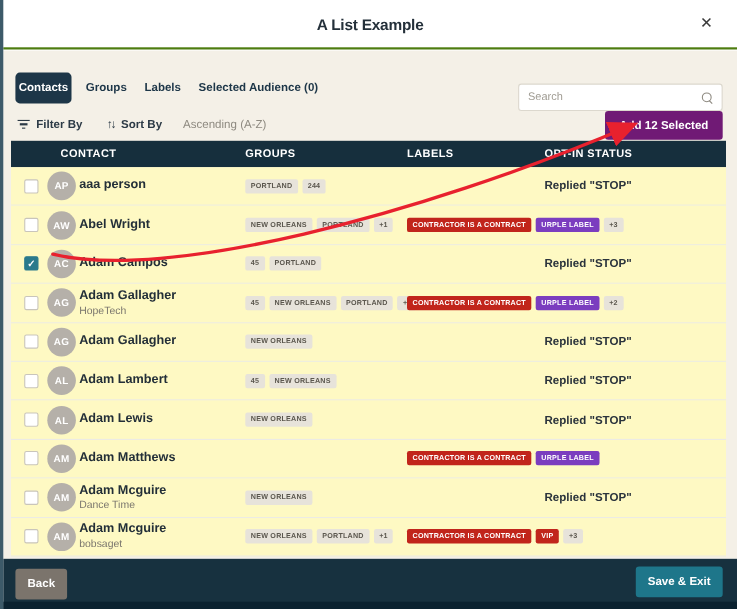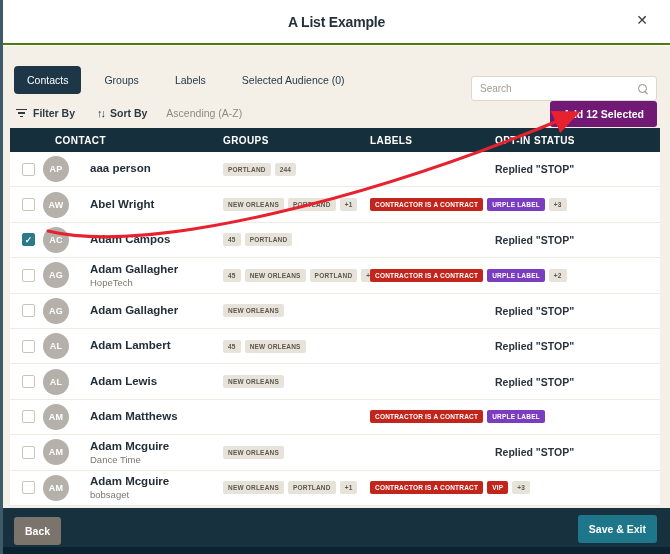--- a/index.html
+++ b/index.html
@@ -27,22 +27,22 @@
 
   
   .modal-body {
     position:absolute; top:46px; left:3px; right:0; height:462px;
     background:#f4f0e7;
   }
 
   
   .tabs { position:absolute; top:20px; left:11px; display:flex; align-items:center; }
   .tab {
-    font-size:10.5px; font-weight:normal; color:#1d3648;
-    padding:8px 13px; border-radius:4px; cursor:pointer; white-space:nowrap;
+    font-size:10.5px; font-weight:bold; color:#1d3648;
+    padding:8px 3px; border-radius:4px; cursor:pointer; white-space:nowrap;
   }
   .tab.active { background:#1d3648; color:#ffffff; }
   .tab + .tab { margin-left:10px; }
 
   
   .search-box {
     position:absolute; top:30px; right:13px; width:186px; height:25px;
     background:#ffffff; border:1px solid #dcd8ce; border-radius:3px;
     display:flex; align-items:center; padding:0 8px;
   }
@@ -85,36 +85,36 @@
     display:grid; grid-template-columns:211px 147px 125px auto;
     background:#162f3d; height:24px; align-items:center;
   }
   .thead .th {
     color:#ffffff; font-size:10px; font-weight:bold; letter-spacing:0.4px;
     text-transform:uppercase; padding-left:2px;
   }
   .thead .th:first-child { padding-left:45px; }
   .trow {
     display:grid; grid-template-columns:211px 147px 125px auto;
-    background:#ffffff; height:35.4px; align-items:center;
+    background:#fef9c3; height:35.4px; align-items:center;
     border-bottom:1px solid #ecebe4;
   }
   .cell-contact { display:flex; align-items:center; }
   .checkbox {
     width:13px; height:13px; margin-left:12px; flex:0 0 auto;
     border:1px solid #c9c5bb; border-radius:2px; background:#ffffff;
     display:flex; align-items:center; justify-content:center; cursor:pointer;
   }
   .checkbox.checked { background:#2a7a8c; border-color:#2a7a8c; color:#fff; font-size:9px; font-weight:bold; }
   .avatar {
     width:26px; height:26px; border-radius:50%; background:#b5b0a9; margin-left:8px; flex:0 0 auto;
     color:#ffffff; font-size:9px; font-weight:bold;
     display:flex; align-items:center; justify-content:center; letter-spacing:0.3px;
   }
-  .name-wrap { margin-left:21px; display:flex; flex-direction:column; justify-content:center; }
+  .name-wrap { margin-left:3px; display:flex; flex-direction:column; justify-content:center; }
   .c-name { font-size:11.5px; font-weight:bold; color:#232f38; line-height:1.2; }
   .c-sub { font-size:9.5px; color:#7b776e; line-height:1.2; }
   .tag-row { display:flex; align-items:center; gap:4px; flex-wrap:nowrap; padding-left:2px; }
   .tag {
     font-size:6.5px; font-weight:bold; text-transform:uppercase; letter-spacing:0.2px;
     padding:3px 5px; border-radius:2px; white-space:nowrap;
   }
   .tag.gray { background:#e7e3da; color:#5b574e; }
   .tag.red { background:#c1251b; color:#ffffff; }
   .tag.purple { background:#7b3dbf; color:#ffffff; }

